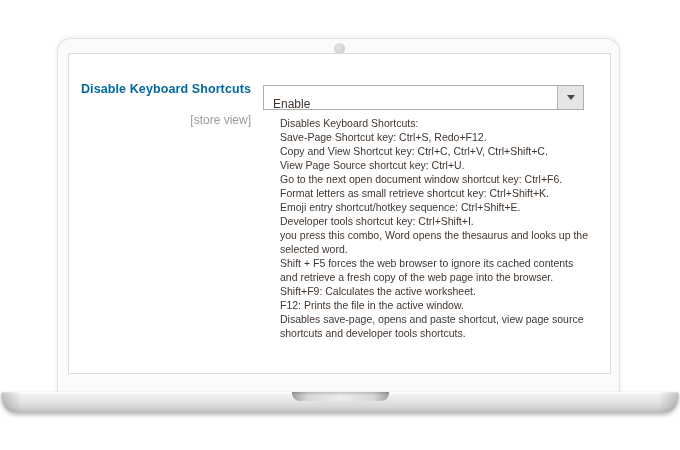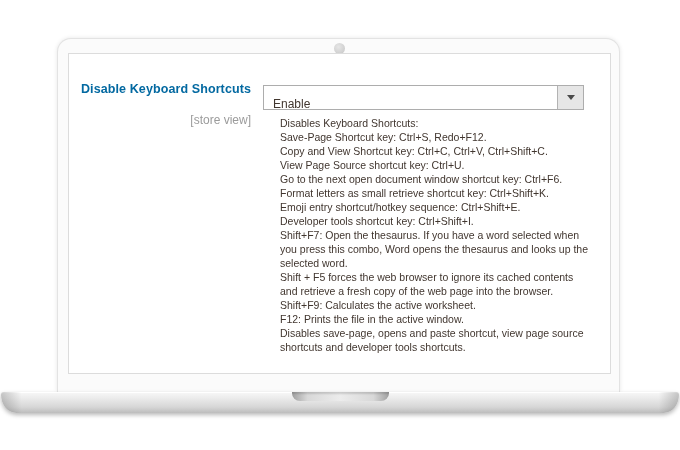--- a/index.html
+++ b/index.html
@@ -154,21 +154,20 @@
 
         <div class="help-text">
             <div class="help-line">Disables Keyboard Shortcuts:</div>
             <div class="help-line">Save-Page Shortcut key: Ctrl+S, Redo+F12.</div>
             <div class="help-line">Copy and View Shortcut key: Ctrl+C, Ctrl+V, Ctrl+Shift+C.</div>
             <div class="help-line">View Page Source shortcut key: Ctrl+U.</div>
             <div class="help-line">Go to the next open document window shortcut key: Ctrl+F6.</div>
             <div class="help-line">Format letters as small retrieve shortcut key: Ctrl+Shift+K.</div>
             <div class="help-line">Emoji entry shortcut/hotkey sequence: Ctrl+Shift+E.</div>
             <div class="help-line">Developer tools shortcut key: Ctrl+Shift+I.</div>
-            <div class="help-line">Shift+F7: Open the thesaurus. If you have a word selected when</div>
             <div class="help-line">you press this combo, Word opens the thesaurus and looks up the</div>
             <div class="help-line">selected word.</div>
             <div class="help-line">Shift + F5 forces the web browser to ignore its cached contents</div>
             <div class="help-line">and retrieve a fresh copy of the web page into the browser.</div>
             <div class="help-line">Shift+F9: Calculates the active worksheet.</div>
             <div class="help-line">F12: Prints the file in the active window.</div>
             <div class="help-line">Disables save-page, opens and paste shortcut, view page source</div>
             <div class="help-line">shortcuts and developer tools shortcuts.</div>
           </div>
 

